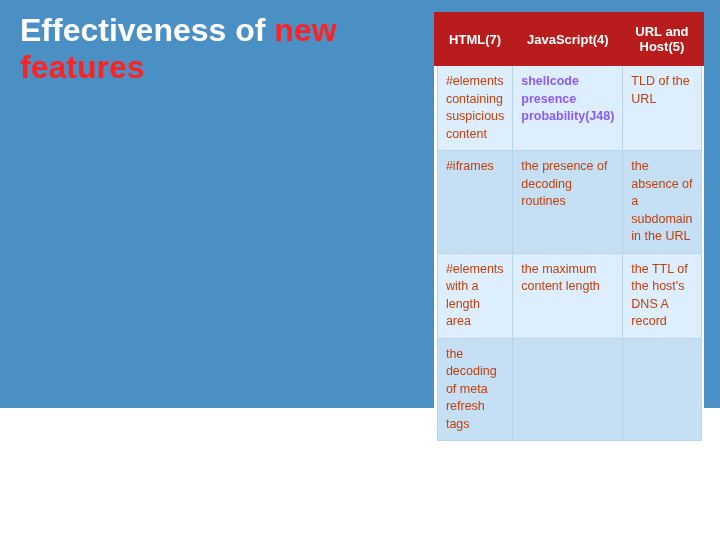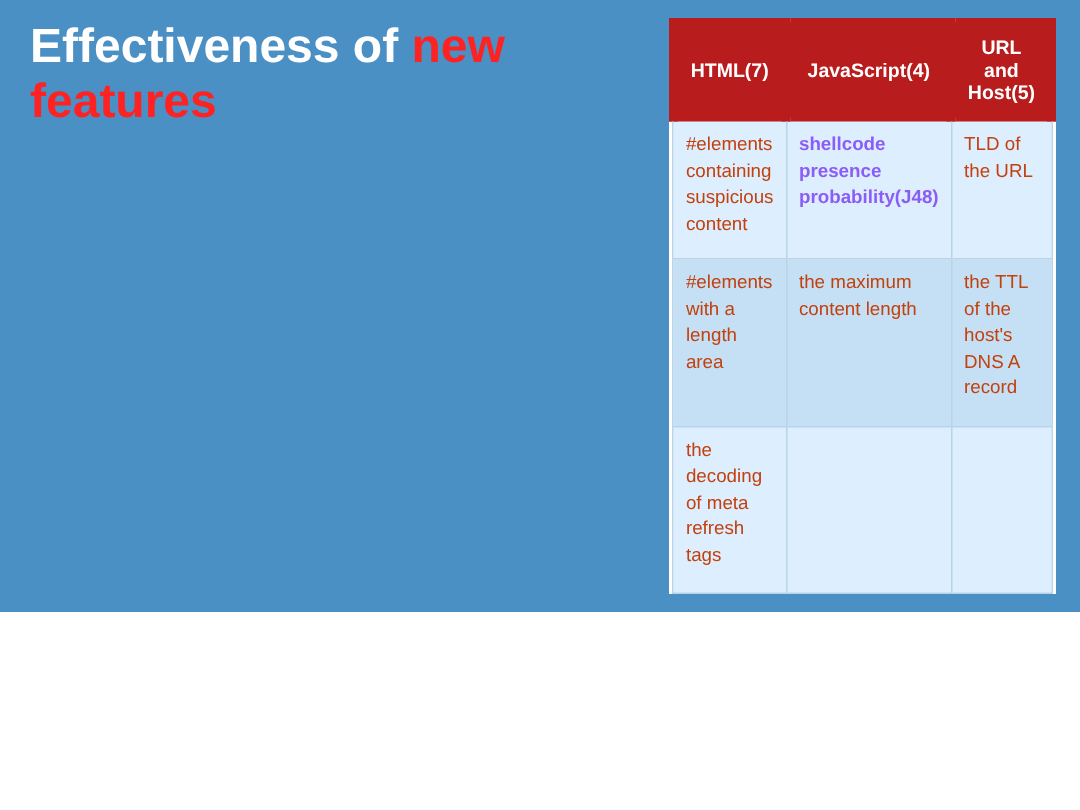--- a/index.html
+++ b/index.html
@@ -78,20 +78,25 @@
         <th>URL and Host(5)</th>
       </tr>
     </thead>
     <tbody id="table-body">
     <tr>
           <td>#elements containing suspicious content</td>
           <td class="cell-red">shellcode presence probability(J48)</td>
           <td>TLD of the URL</td>
         </tr>
         <tr>
+          <td>#iframes</td>
+          <td>the presence of decoding routines</td>
+          <td>the absence of a subdomain in the URL</td>
+        </tr>
+        <tr>
           <td>#elements with a length area</td>
           <td>the maximum content length</td>
           <td>the TTL of the host's DNS A record</td>
         </tr>
         <tr>
           <td>the decoding of meta refresh tags</td>
           <td></td>
           <td></td>
         </tr>
       </tbody>

